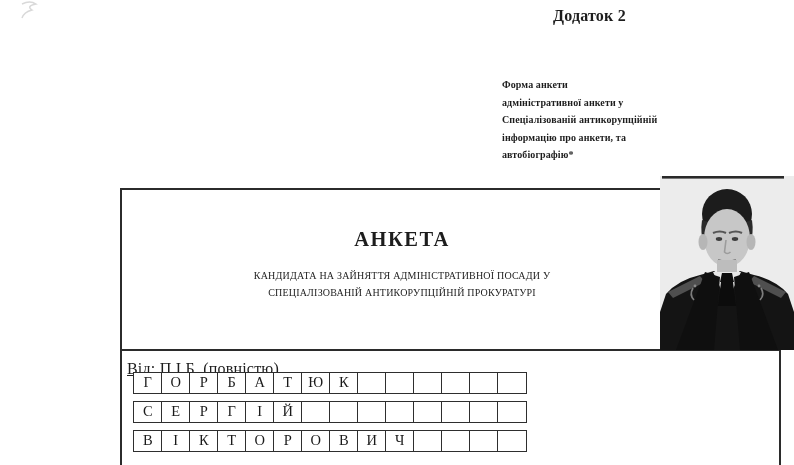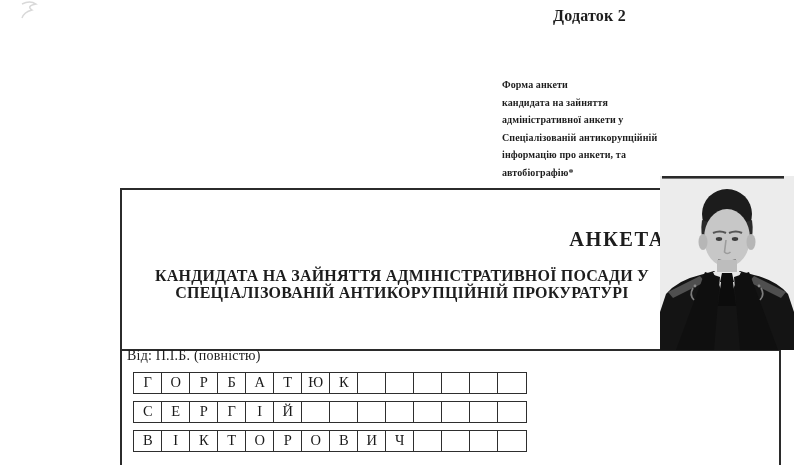--- a/index.html
+++ b/index.html
@@ -19,30 +19,30 @@
     font-weight:bold;font-size:10px;line-height:17.6px;letter-spacing:.1px;margin-top:40px;
   }
   .form-box{
     position:absolute;left:120px;top:188px;width:657px;height:277px;
     border:2px solid #2b2b2b;border-bottom:none;
   }
   .title-block{
     position:absolute;left:0;top:0;width:560px;text-align:center;padding-top:21px;
   }
   .form-title{
-    margin:17px;font-size:20.5px;font-weight:bold;letter-spacing:1.5px;line-height:23px;text-align:right;
+    margin:17px;font-size:20.5px;font-weight:bold;letter-spacing:1.5px;line-height:23px;
   }
   .form-subtitle{
-    font-size:16px;font-weight:bold;line-height:16.5px;letter-spacing:.2px;
+    font-size:10px;font-weight:normal;line-height:16.5px;letter-spacing:.2px;
   }
   .separator{
     position:absolute;left:-2px;top:159px;width:661px;height:2px;background:#2b2b2b;
   }
   .name-label{
-    position:absolute;left:5px;top:158px;font-size:14px;letter-spacing:.2px;
+    position:absolute;left:5px;top:170px;font-size:16px;letter-spacing:.2px;text-decoration:underline;
   }
   .letter-grid{position:absolute;left:11px;top:182px;}
   .letter-row{display:flex;margin-bottom:7.5px;}
   .cell{
     width:27.5px;height:19.5px;border:1.5px solid #2e2e2e;margin-right:-1.5px;
     display:flex;align-items:center;justify-content:center;
     font-size:14.5px;color:#1a1a1a;background:#fff;
   }
   .photo{
     position:absolute;left:660px;top:176px;width:134px;height:174px;z-index:5;
@@ -53,21 +53,20 @@
 <body>
 
 <svg class="smudge" width="40" height="20">
   <path d="M12,4 q8,-4 14,0 q-10,2 -4,6 q-8,2 -10,8" stroke="#d9d9d9" stroke-width="1.5" fill="none"></path>
 </svg>
 
 <div class="appendix">Додаток 2</div>
 
 <div class="note-block">
   <div>Форма анкети</div>
-  <div>кандидата на зайняття</div>
   <div>адміністративної анкети у</div>
   <div>Спеціалізованій антикорупційній</div>
   <div>інформацію про анкети, та</div>
   <div>автобіографію*</div>
 </div>
 
 <div class="form-box">
   <div class="title-block">
     <h1 class="form-title">АНКЕТА</h1>
     <div class="form-subtitle">КАНДИДАТА НА ЗАЙНЯТТЯ АДМІНІСТРАТИВНОЇ ПОСАДИ У</div>

